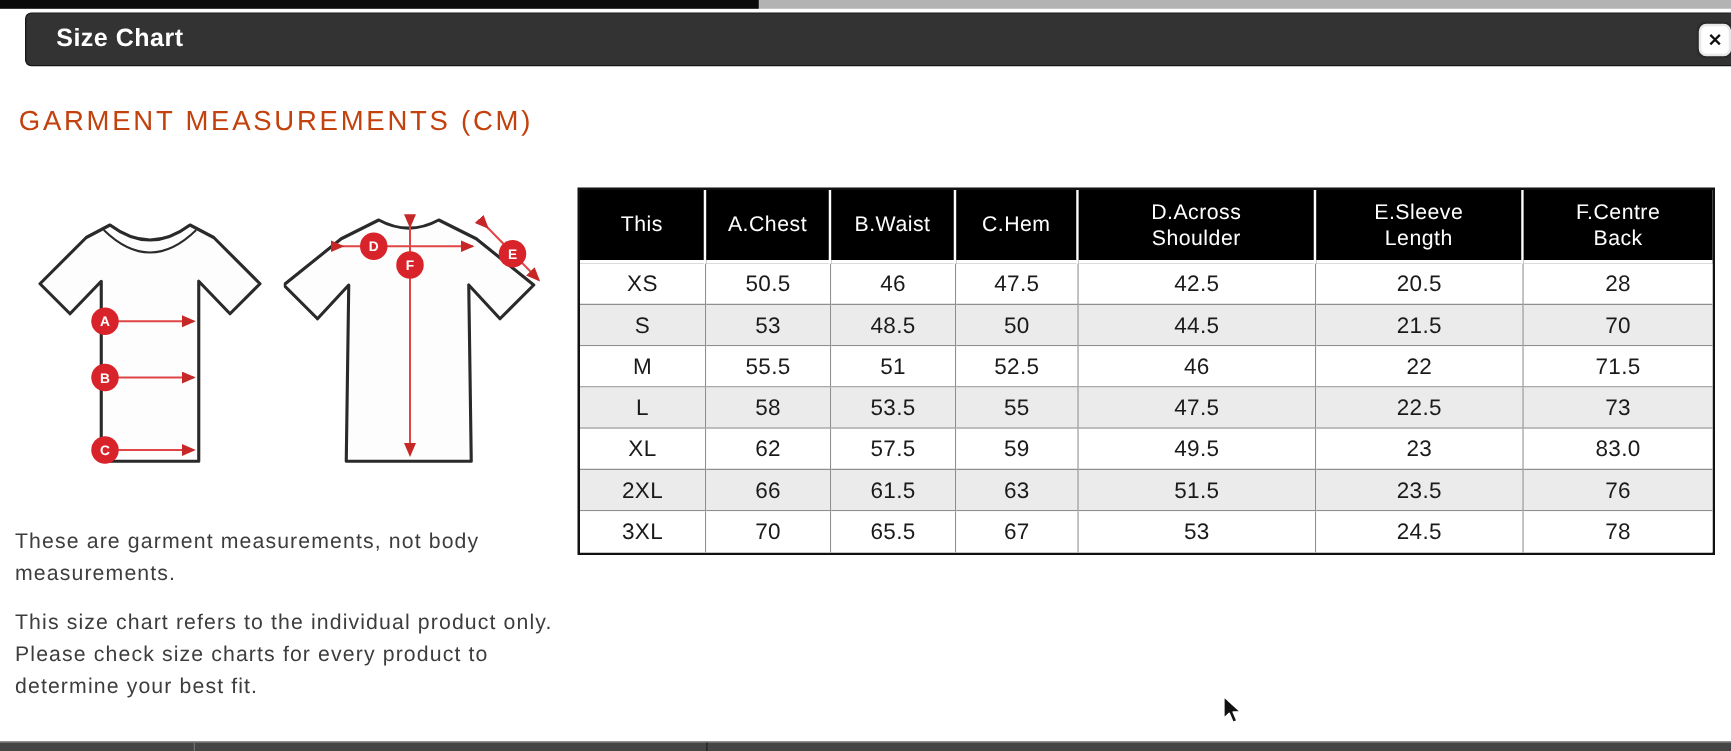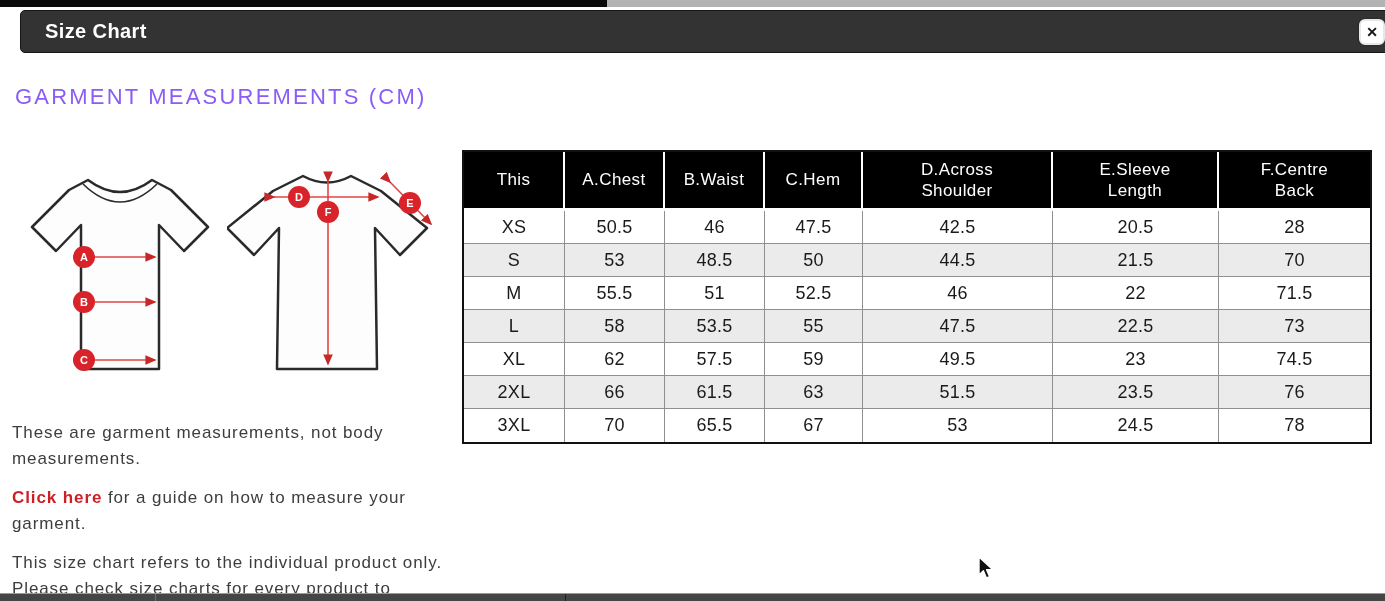--- a/index.html
+++ b/index.html
@@ -26,21 +26,21 @@
   }
   .close-btn {
     position:absolute; right:9px; top:8px; width:26px; height:26px;
     background:#ffffff; border:2px solid #e8e8e8; border-radius:6px;
     color:#111; font-size:14px; font-weight:bold; line-height:22px; text-align:center;
     cursor:pointer; box-shadow:0 0 2px rgba(0,0,0,.5);
   }
 
   .heading {
     position:absolute; left:15px; top:84px;
-    font-size:22px; font-weight:500; letter-spacing:2.2px; color:#8b5cf6;
+    font-size:22px; font-weight:500; letter-spacing:2.2px; color:#c2410c;
   }
 
   
   .diagram-front { position:absolute; left:25px; top:164px; }
   .diagram-back  { position:absolute; left:227px; top:164px; }
 
   
   table.size-table {
     position:absolute; left:462px; top:150px;
     border-collapse:separate; border-spacing:0;
@@ -191,21 +191,21 @@
           <td>22.5</td>
           <td>73</td>
         </tr>
         <tr>
           <td>XL</td>
           <td>62</td>
           <td>57.5</td>
           <td>59</td>
           <td>49.5</td>
           <td>23</td>
-          <td>74.5</td>
+          <td>83.0</td>
         </tr>
         <tr>
           <td>2XL</td>
           <td>66</td>
           <td>61.5</td>
           <td>63</td>
           <td>51.5</td>
           <td>23.5</td>
           <td>76</td>
         </tr>
@@ -216,21 +216,20 @@
           <td>67</td>
           <td>53</td>
           <td>24.5</td>
           <td>78</td>
         </tr>
       </tbody>
   </table>
 
   <div class="notes">
     <p>These are garment measurements, not body measurements.</p>
-    <p><span class="link-red">Click here</span><span> for a guide on how to measure your garment.</span></p>
     <p>This size chart refers to the individual product only. Please check size charts for every product to determine your best fit.</p>
   </div>
 
   <div class="bottom-strip">
     <div class="div1"></div>
       <div class="div2"></div>
   </div>
 
   <svg class="cursor" width="20" height="26" viewBox="0 0 20 26">
     <path d="M3,1 L3,19 L7.4,14.8 L10.4,22 L13.6,20.6 L10.6,13.6 L16.6,13.4 Z" fill="#111" stroke="#fff" stroke-width="1.4" stroke-linejoin="round"></path>

